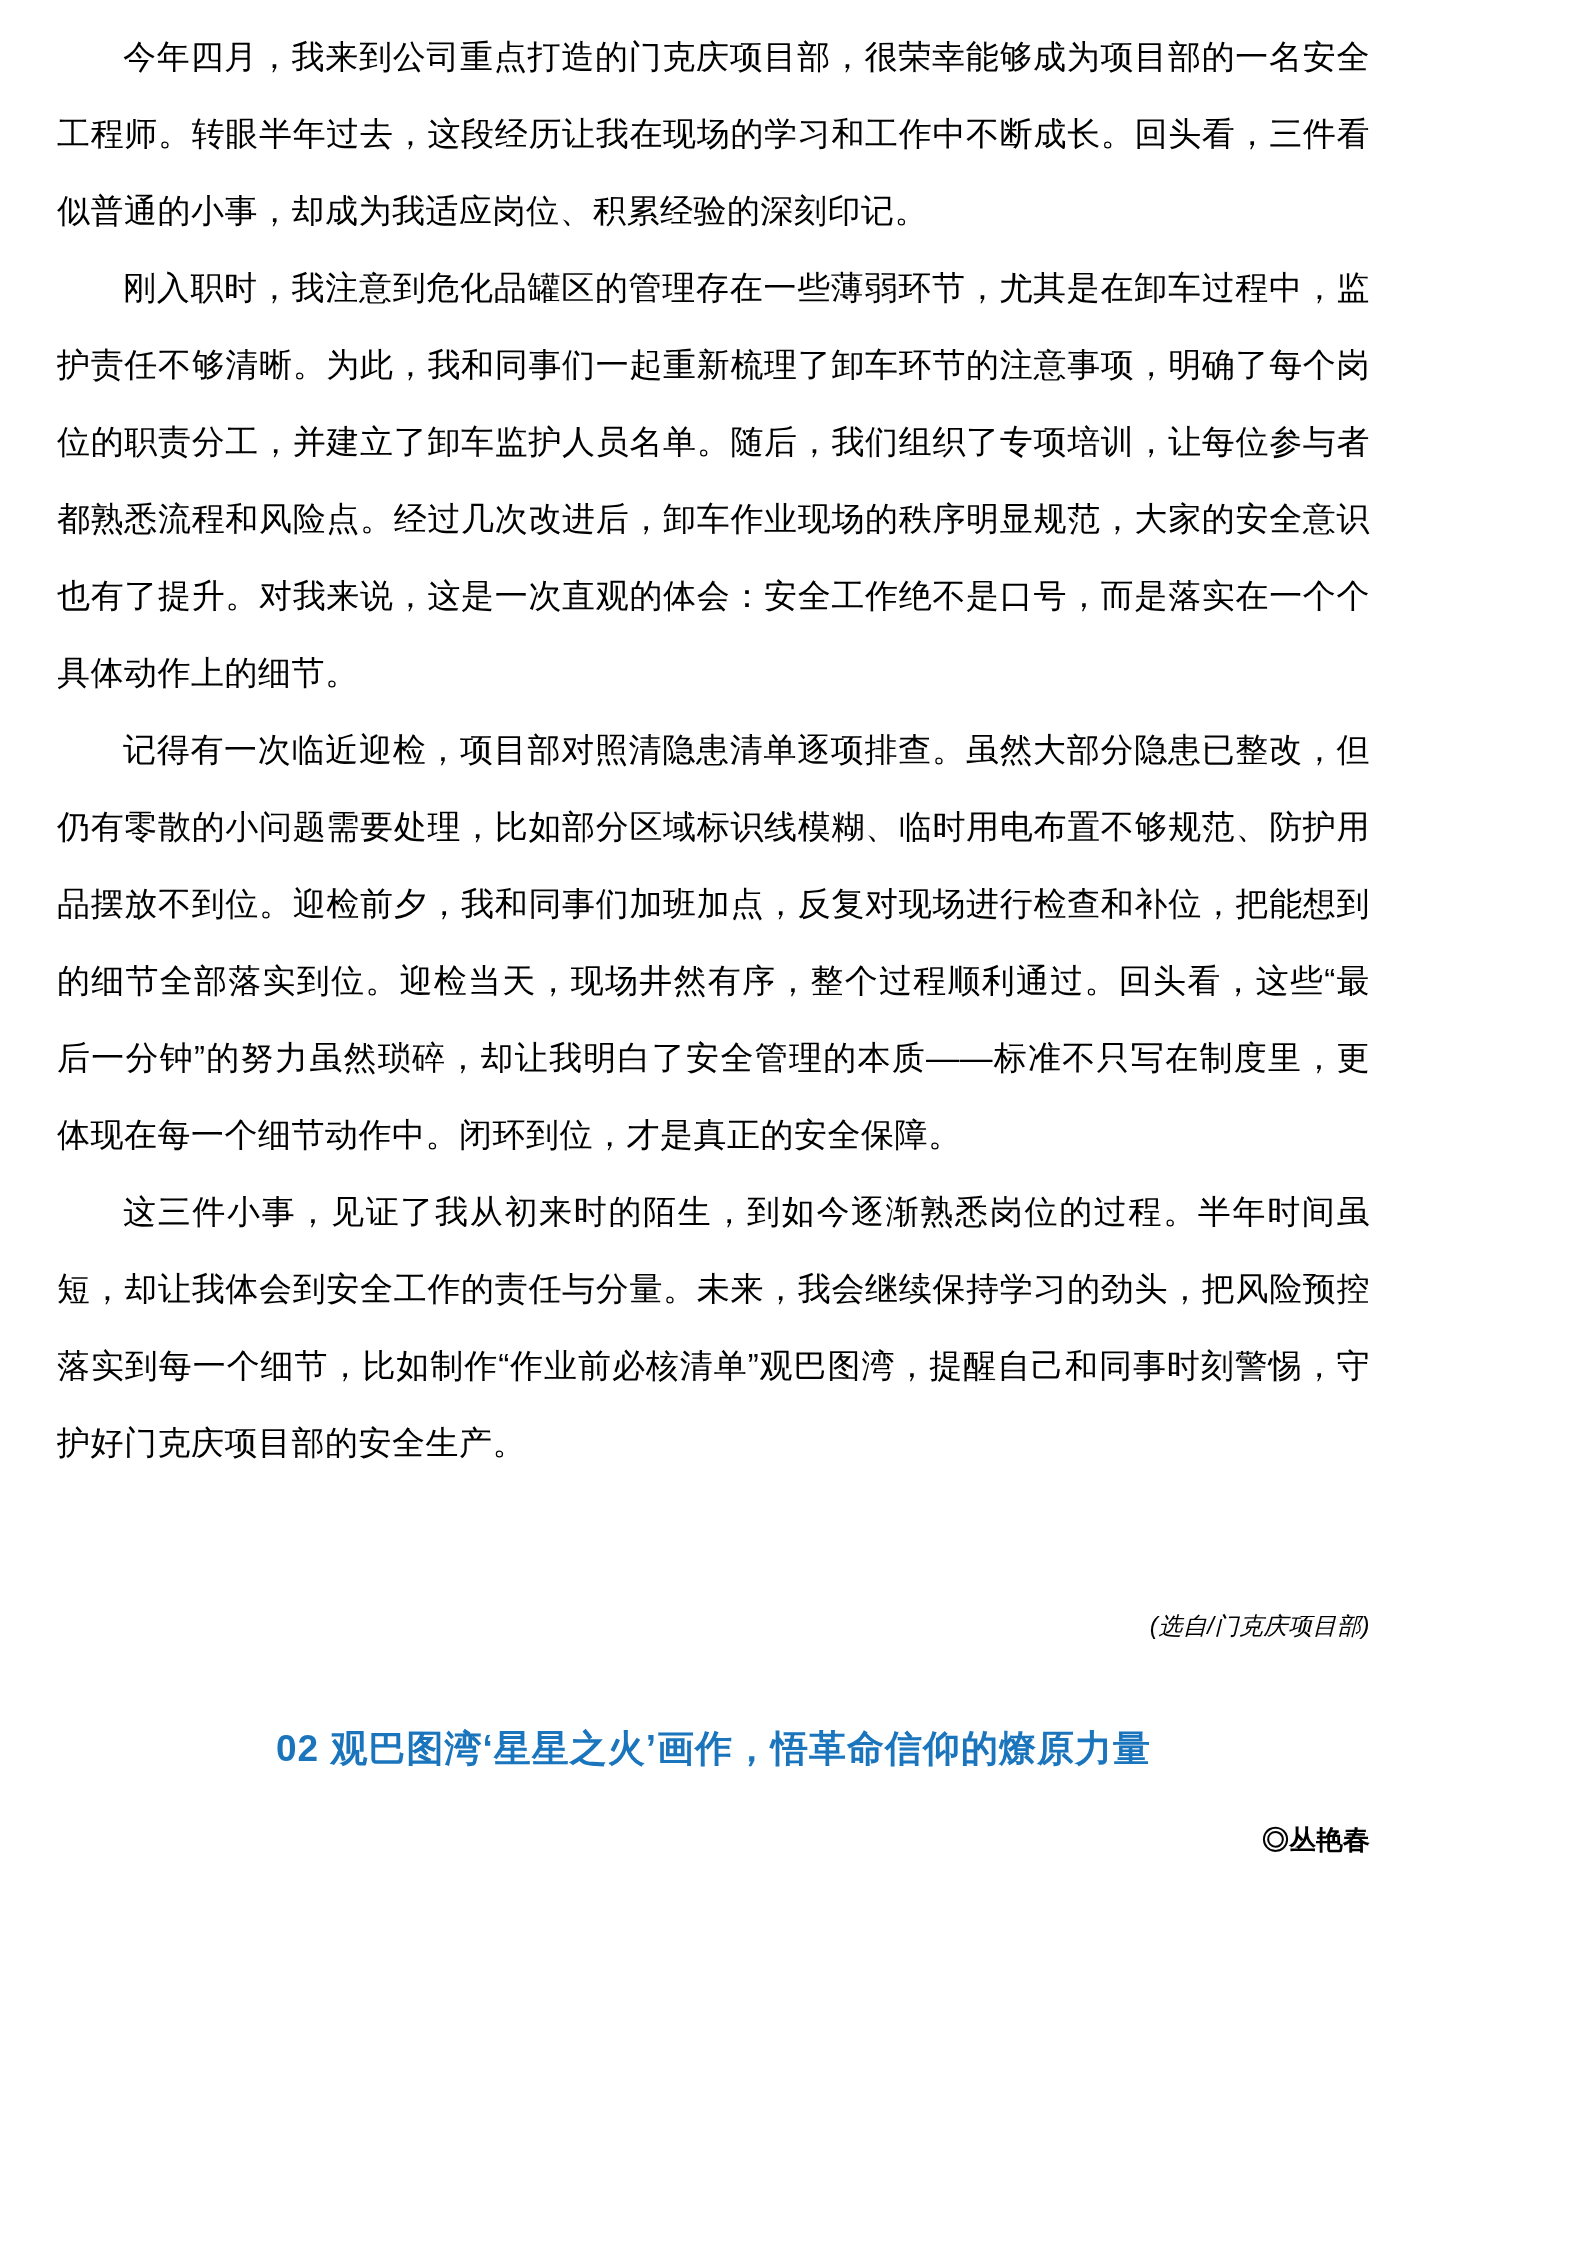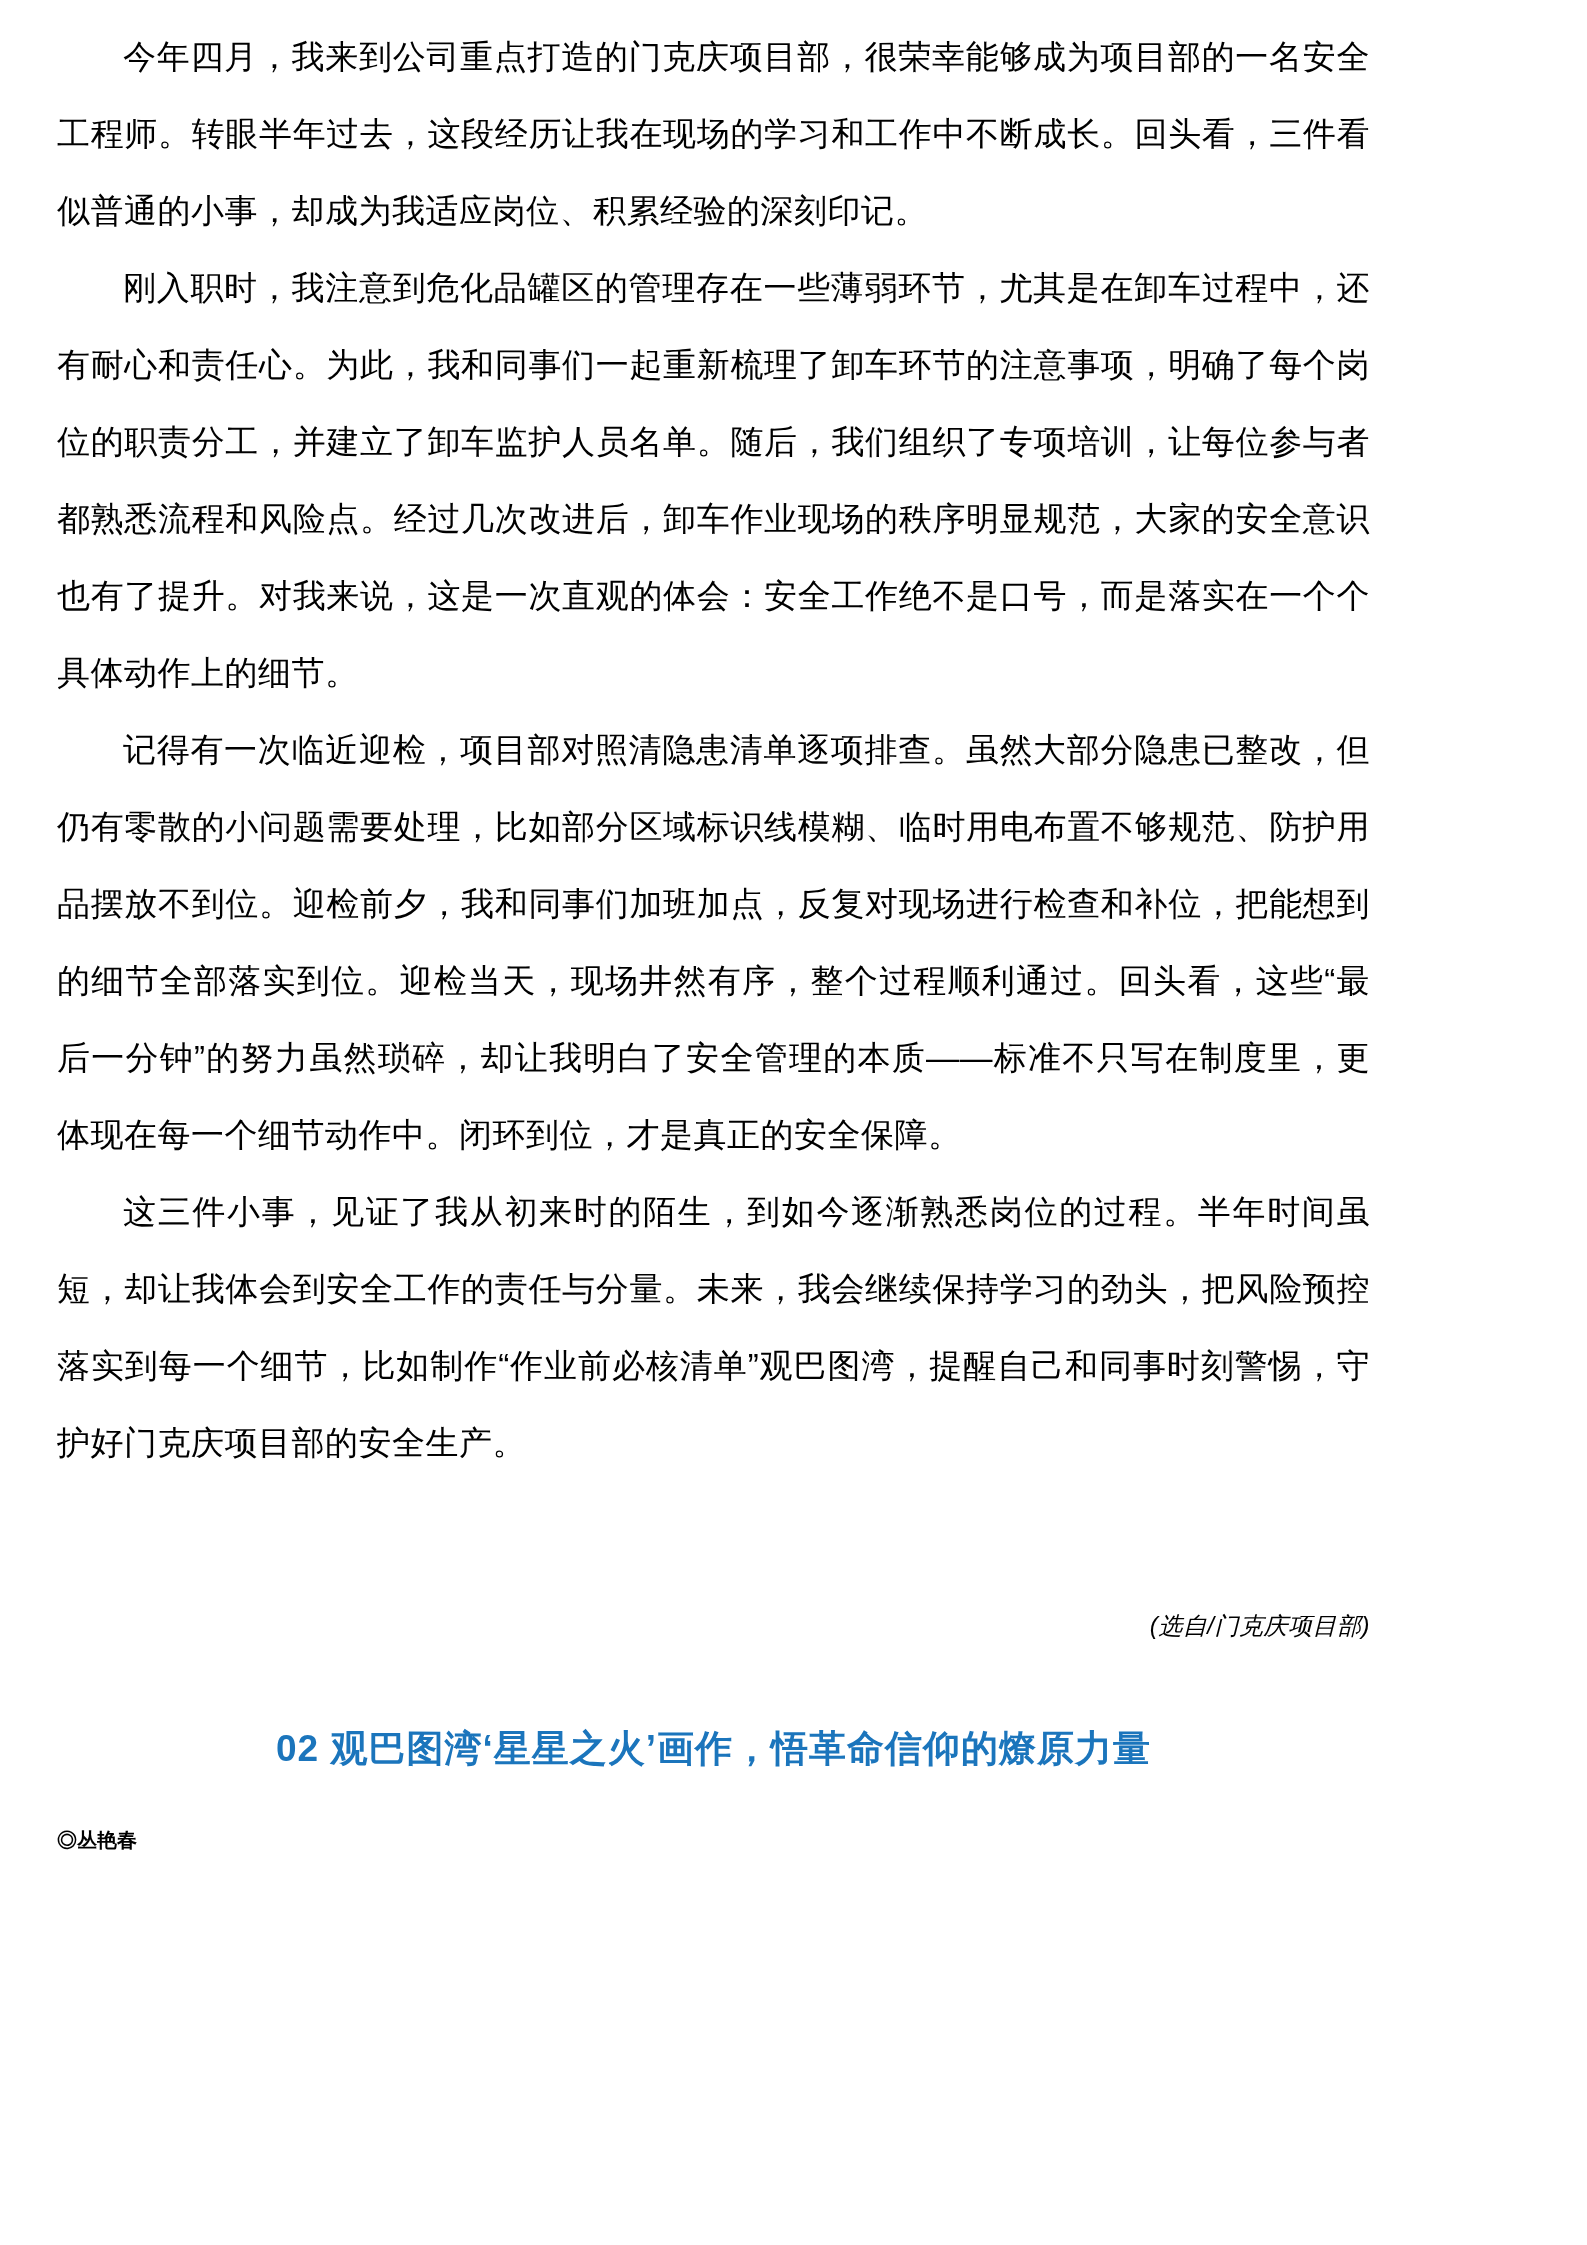--- a/index.html
+++ b/index.html
@@ -39,34 +39,34 @@
   .section-heading {
     margin: 58px 0 4px 0;
     font-size: 37px;
     line-height: 54px;
     text-align: center;
     font-weight: bold;
     letter-spacing: 1px;
   }
   .author {
     margin: 44px 0 0 0;
-    font-size: 20px;
+    font-size: 27px;
     line-height: 40px;
-    text-align: left;
+    text-align: right;
     font-weight: bold;
     color: #000000;
   }
 </style>
 </head>
 <body>
 
 <div class="page" style="background: rgb(255, 255, 255);">
 
   <p class="body-para">今年四月，我来到公司重点打造的门克庆项目部，很荣幸能够成为项目部的一名安全工程师。转眼半年过去，这段经历让我在现场的学习和工作中不断成长。回头看，三件看似普通的小事，却成为我适应岗位、积累经验的深刻印记。</p>
-  <p class="body-para">刚入职时，我注意到危化品罐区的管理存在一些薄弱环节，尤其是在卸车过程中，还有耐心和责任心。为此，我和同事们一起重新梳理了卸车环节的注意事项，明确了每个岗位的职责分工，并建立了卸车监护人员名单。随后，我们组织了专项培训，让每位参与者都熟悉流程和风险点。经过几次改进后，卸车作业现场的秩序明显规范，大家的安全意识也有了提升。对我来说，这是一次直观的体会：安全工作绝不是口号，而是落实在一个个具体动作上的细节。</p>
+  <p class="body-para">刚入职时，我注意到危化品罐区的管理存在一些薄弱环节，尤其是在卸车过程中，监护责任不够清晰。为此，我和同事们一起重新梳理了卸车环节的注意事项，明确了每个岗位的职责分工，并建立了卸车监护人员名单。随后，我们组织了专项培训，让每位参与者都熟悉流程和风险点。经过几次改进后，卸车作业现场的秩序明显规范，大家的安全意识也有了提升。对我来说，这是一次直观的体会：安全工作绝不是口号，而是落实在一个个具体动作上的细节。</p>
   <p class="body-para">记得有一次临近迎检，项目部对照清隐患清单逐项排查。虽然大部分隐患已整改，但仍有零散的小问题需要处理，比如部分区域标识线模糊、临时用电布置不够规范、防护用品摆放不到位。迎检前夕，我和同事们加班加点，反复对现场进行检查和补位，把能想到的细节全部落实到位。迎检当天，现场井然有序，整个过程顺利通过。回头看，这些“最后一分钟”的努力虽然琐碎，却让我明白了安全管理的本质——标准不只写在制度里，更体现在每一个细节动作中。闭环到位，才是真正的安全保障。</p>
   <p class="body-para">这三件小事，见证了我从初来时的陌生，到如今逐渐熟悉岗位的过程。半年时间虽短，却让我体会到安全工作的责任与分量。未来，我会继续保持学习的劲头，把风险预控落实到每一个细节，比如制作“作业前必核清单”观巴图湾，提醒自己和同事时刻警惕，守护好门克庆项目部的安全生产。</p>
 
   <p class="attribution">(选自/门克庆项目部)</p>
 
   <h2 class="section-heading" style="color: rgb(27, 117, 188);">02 观巴图湾‘星星之火’画作，悟革命信仰的燎原力量</h2>
 
   <p class="author">◎丛艳春</p>
 
 </div>

